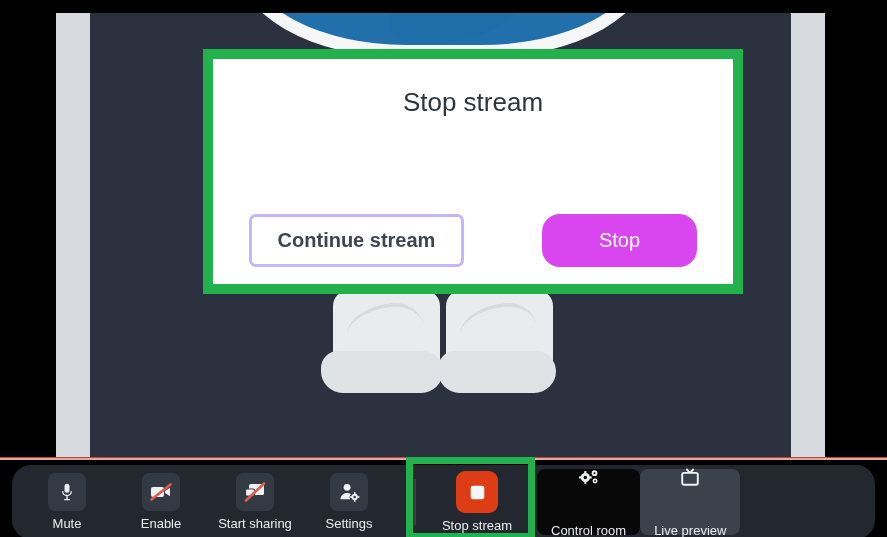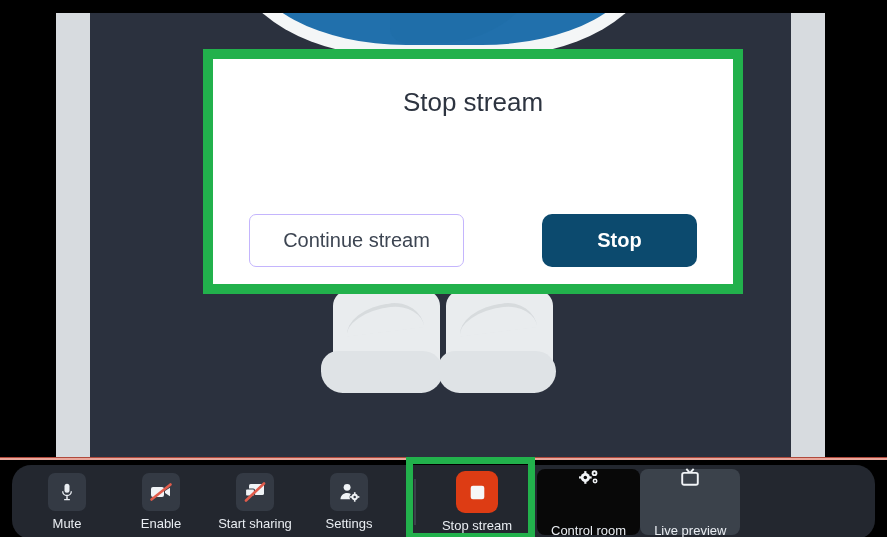--- a/index.html
+++ b/index.html
@@ -163,35 +163,36 @@
     right: 36px;
     top: 155px;
     display: flex;
     justify-content: space-between;
     align-items: center;
   }
   .btn-secondary {
     width: 215px;
     height: 53px;
     background: #ffffff;
-    border: 1px solid #c4b5fd;
+    border: 3px solid #c4b5fd;
     border-radius: 7px;
     font-size: 20px;
     color: #3d4552;
     cursor: pointer;
     font-family: "Liberation Sans", sans-serif;
+    font-weight: bold;
   }
   .btn-primary {
     width: 155px;
     height: 53px;
-    background: #0c4a6e;
+    background: #d946ef;
     border: none;
-    border-radius: 10px;
+    border-radius: 18px;
     font-size: 20px;
-    font-weight: bold;
+    font-weight: normal;
     color: #ffffff;
     cursor: pointer;
     font-family: "Liberation Sans", sans-serif;
   }
 
   
   .separator-line {
     position: absolute;
     left: 0;
     top: 444px;

